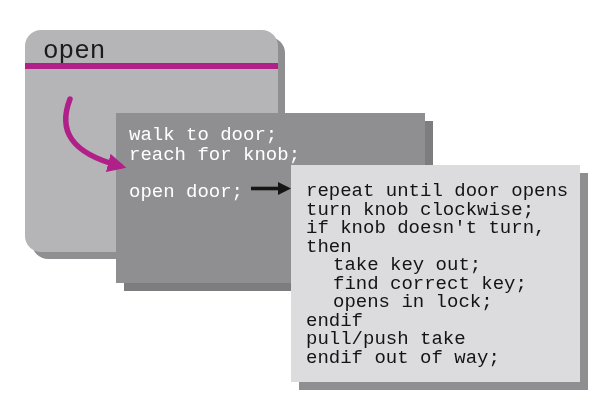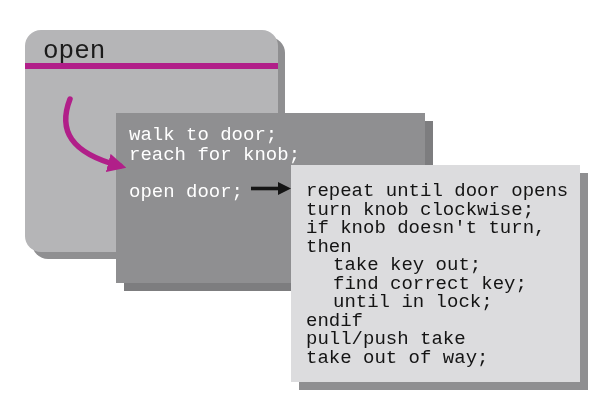--- a/index.html
+++ b/index.html
@@ -126,24 +126,24 @@
     </defs>
     <path d="M18,13 C6,44 18,67 68,80" fill="none" stroke="#b11f89" stroke-width="5.5" stroke-linecap="round" marker-end="url(#mageHead)"></path>
   </svg>
 
   <div class="card-detail">
     <div class="pline">repeat until door opens</div>
     <div class="pline">turn knob clockwise;</div>
     <div class="pline">if knob doesn't turn, then</div>
     <div class="pline indent">take key out;</div>
     <div class="pline indent">find correct key;</div>
-    <div class="pline indent">until in lock;</div>
+    <div class="pline indent">opens in lock;</div>
     <div class="pline">endif</div>
     <div class="pline">pull/push take</div>
-    <div class="pline">take out of way;</div>
+    <div class="pline">endif out of way;</div>
   </div>
 
   <svg class="expand-arrow" viewBox="0 0 46 19" xmlns="http://www.w3.org/2000/svg" aria-hidden="true">
     <line x1="3" y1="9.5" x2="31" y2="9.5" stroke="#151515" stroke-width="3.6"></line>
     <polygon points="30,3 43,9.5 30,16" fill="#151515"></polygon>
   </svg>
 
 </div>
 
 </body></html>

